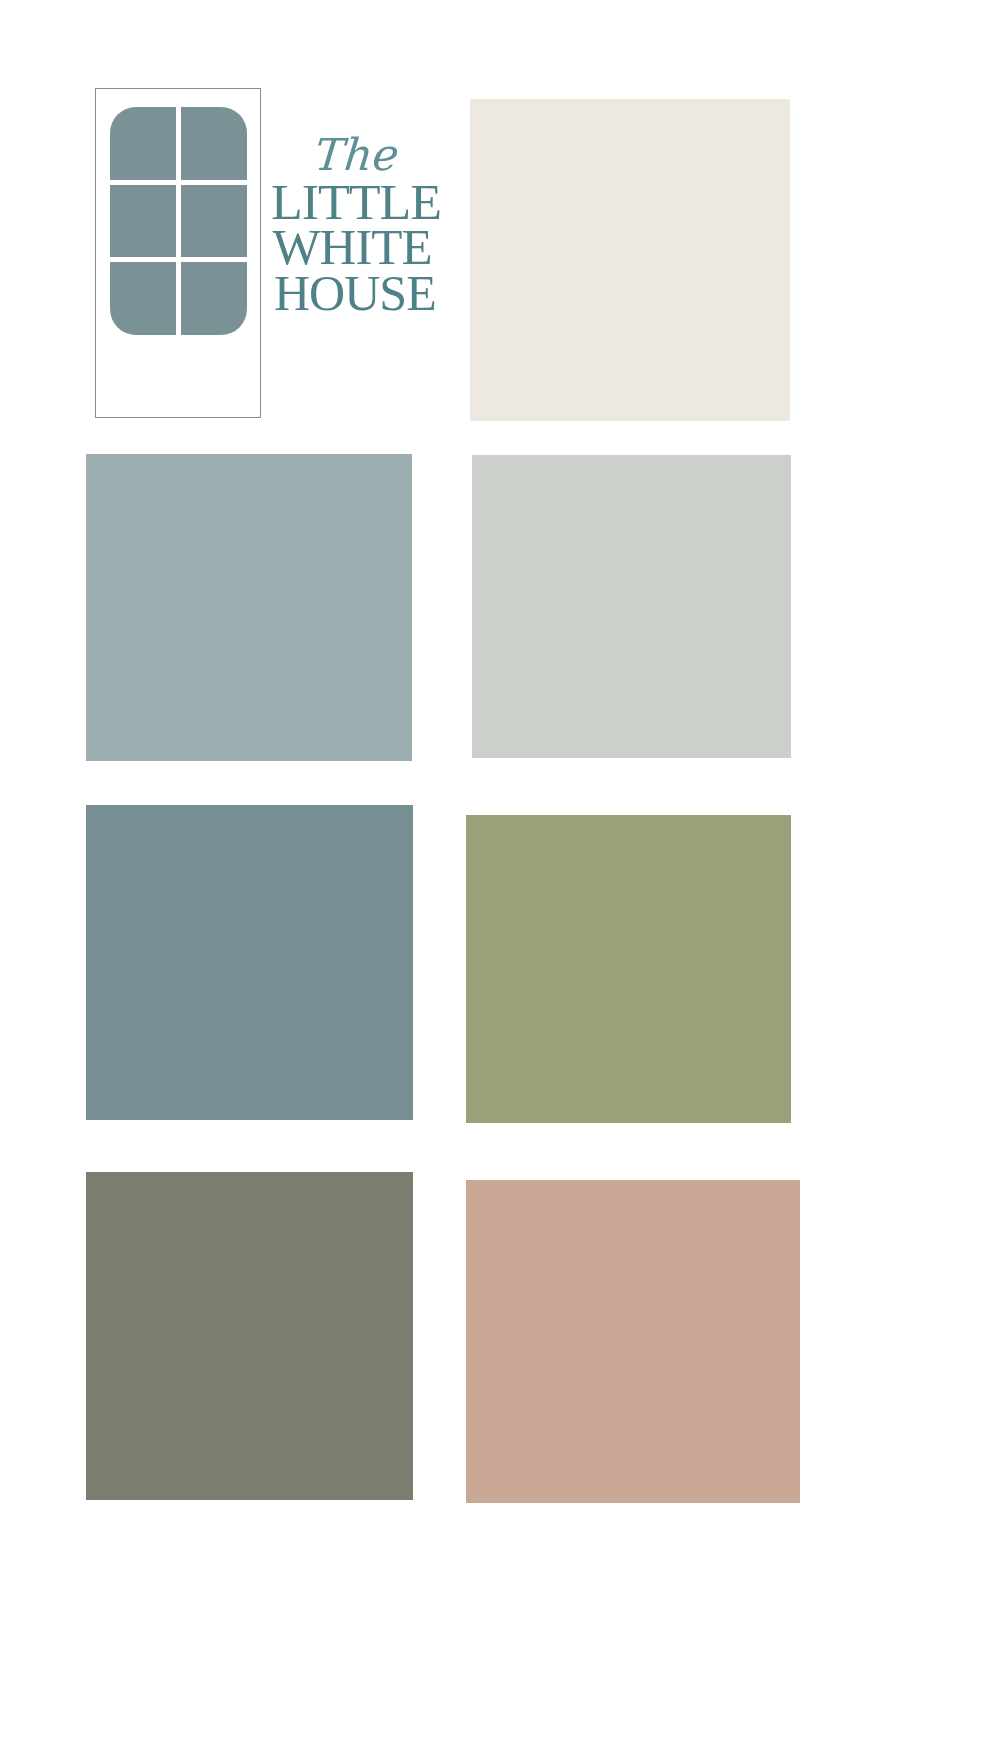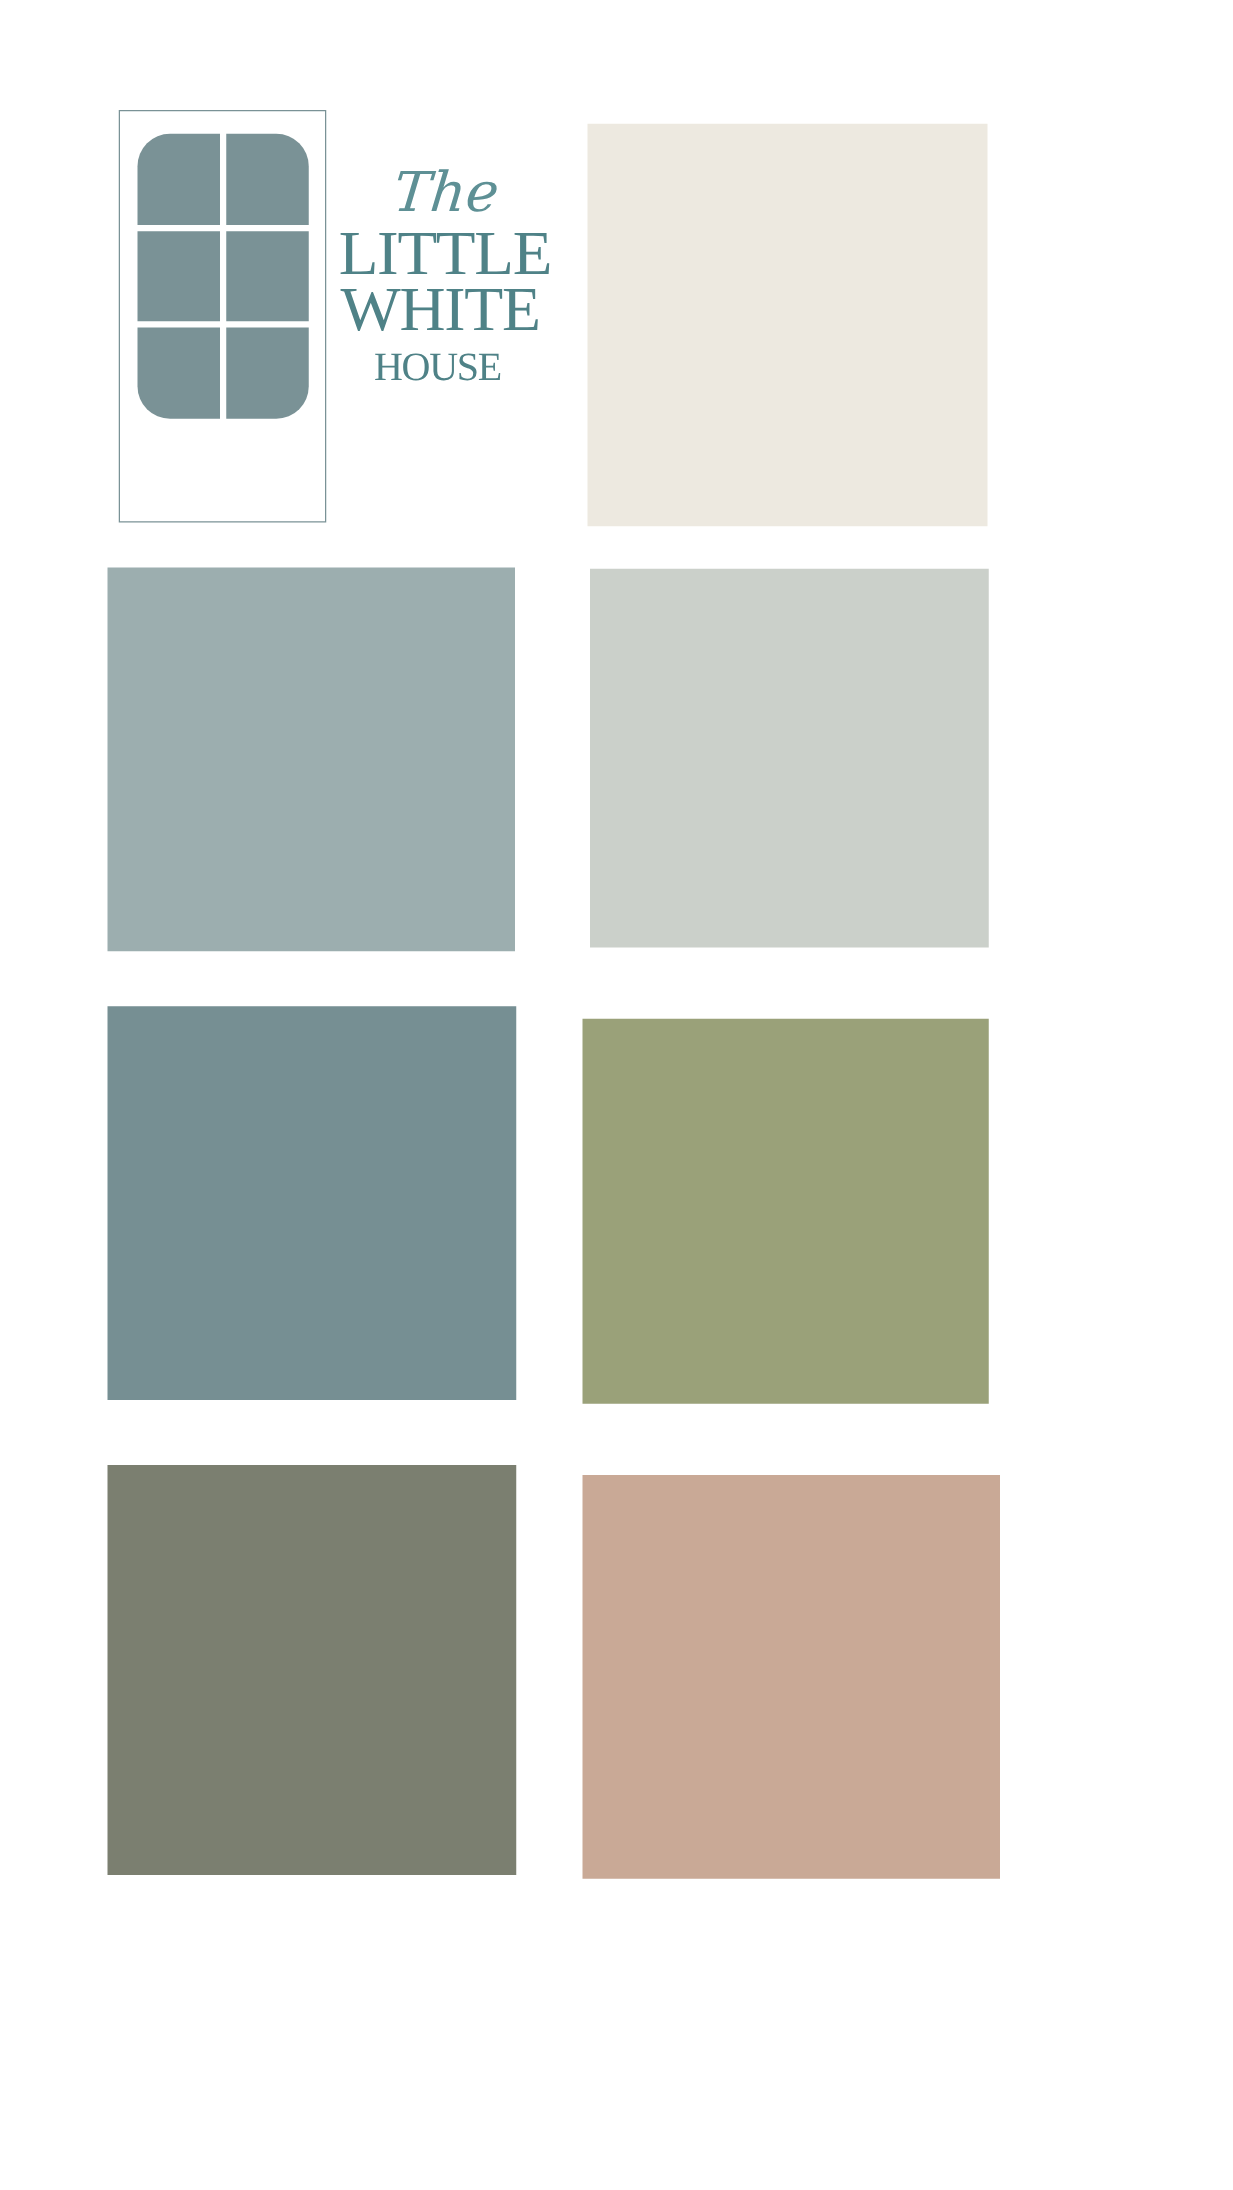--- a/index.html
+++ b/index.html
@@ -106,21 +106,21 @@
     font-size: 50px;
     line-height: 44px;
     transform: scaleX(1.04);
   }
   .wm-white {
     font-size: 50px;
     line-height: 46px;
     transform: scaleX(1.02);
   }
   .wm-house {
-    font-size: 32px;
+    font-size: 50px;
     line-height: 46px;
     transform: scaleX(1.0);
   }
 
   
 </style>
 </head>
 <body>
 
 <div id="board">

